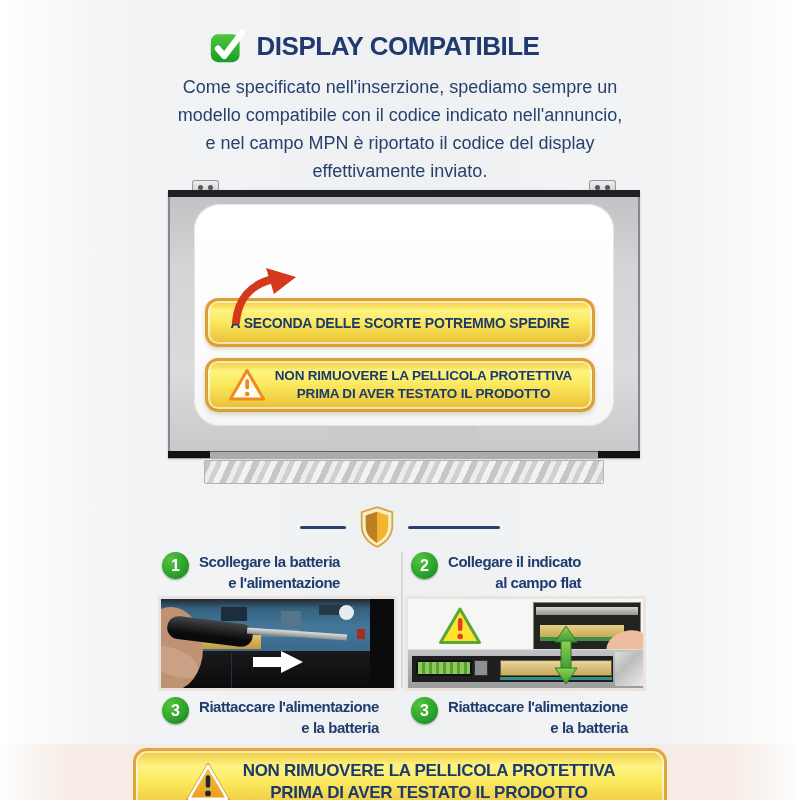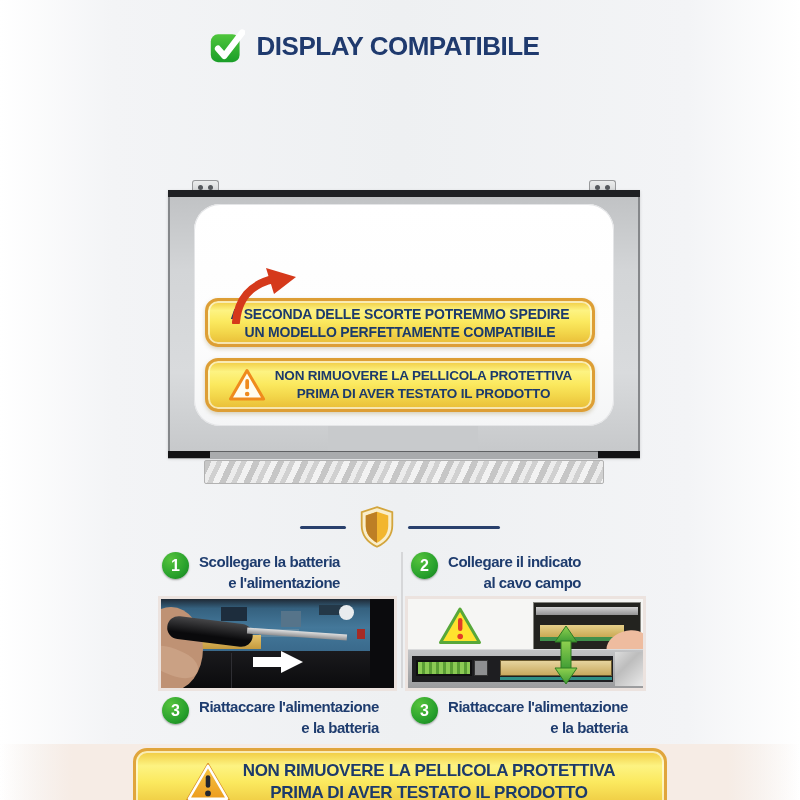--- a/index.html
+++ b/index.html
@@ -120,20 +120,26 @@
           <stop offset="0" stop-color="#4fc63c"></stop>
             <stop offset="1" stop-color="#1a9e28"></stop>
         </linearGradient>
       </defs>
       <rect x="2" y="7" width="32" height="31" rx="8" fill="url(#ckg)"></rect>
       <path d="M10 23 L17 31 L37 5" stroke="#ffffff" stroke-width="7" fill="none" stroke-linecap="round" stroke-linejoin="round"></path>
     </svg>
     <div class="hdr-title">DISPLAY COMPATIBILE</div>
   </div>
 
+  <div class="intro">
+    <div>Come specificato nell'inserzione, spediamo sempre un</div>
+    <div>modello compatibile con il codice indicato nell'annuncio,</div>
+    <div>e nel campo MPN è riportato il codice del display</div>
+    <div>effettivamente inviato.</div>
+  </div>
 
   <div class="panel">
     <div class="bracket l">
         <div class="hole"></div>
         <div class="hole"></div>
       </div>
     <div class="bracket r">
         <div class="hole"></div>
         <div class="hole"></div>
       </div>
@@ -146,21 +152,20 @@
     <div class="corner r"></div>
     <div class="foil"></div>
 
     <svg class="red-arrow" width="80" height="58" viewBox="0 0 80 58">
       <path d="M12 56 C14 34 26 18 50 13" stroke="#d5391b" stroke-width="8" fill="none" stroke-linecap="round"></path>
       <polygon points="42,2 72,11 50,28" fill="#d5391b"></polygon>
     </svg>
 
     <div class="note note1">
       <div class="note-text">A SECONDA DELLE SCORTE POTREMMO SPEDIRE</div>
-      <div class="note-text">UN MODELLO PERFETTAMENTE COMPATIBILE</div>
     </div>
 
     <div class="note note2">
       <svg width="38" height="34" viewBox="0 0 44 40">
         <path d="M22 3 L41.5 36.5 H2.5 Z" fill="#fffdf0" stroke="#ef8b1d" stroke-width="3.5" stroke-linejoin="round"></path>
         <rect x="20" y="13" width="4.4" height="12" rx="2.2" fill="#ef8b1d"></rect>
         <circle cx="22.2" cy="30.5" r="2.7" fill="#ef8b1d"></circle>
       </svg>
       <div>
         <div class="note-text">NON RIMUOVERE LA PELLICOLA PROTETTIVA</div>
@@ -183,21 +188,21 @@
     <div class="badge">1</div>
     <div class="step-text">
       <div>Scollegare la batteria</div>
       <div>e l'alimentazione</div>
     </div>
   </div>
   <div class="step step2">
     <div class="badge">2</div>
     <div class="step-text">
       <div>Collegare il indicato</div>
-      <div>al cavo campo</div>
+      <div>al campo flat</div>
     </div>
   </div>
 
   <div class="col-divider"></div>
 
   <div class="photo photo-left">
     <div class="pcb"></div>
     <div class="chip" style="left:60px;top:8px;width:26px;height:14px;background:#1d2d3d;"></div>
     <div class="chip" style="left:120px;top:12px;width:20px;height:16px;background:#56748a;"></div>
     <div class="chip" style="left:158px;top:6px;width:30px;height:10px;background:#243848;"></div>

